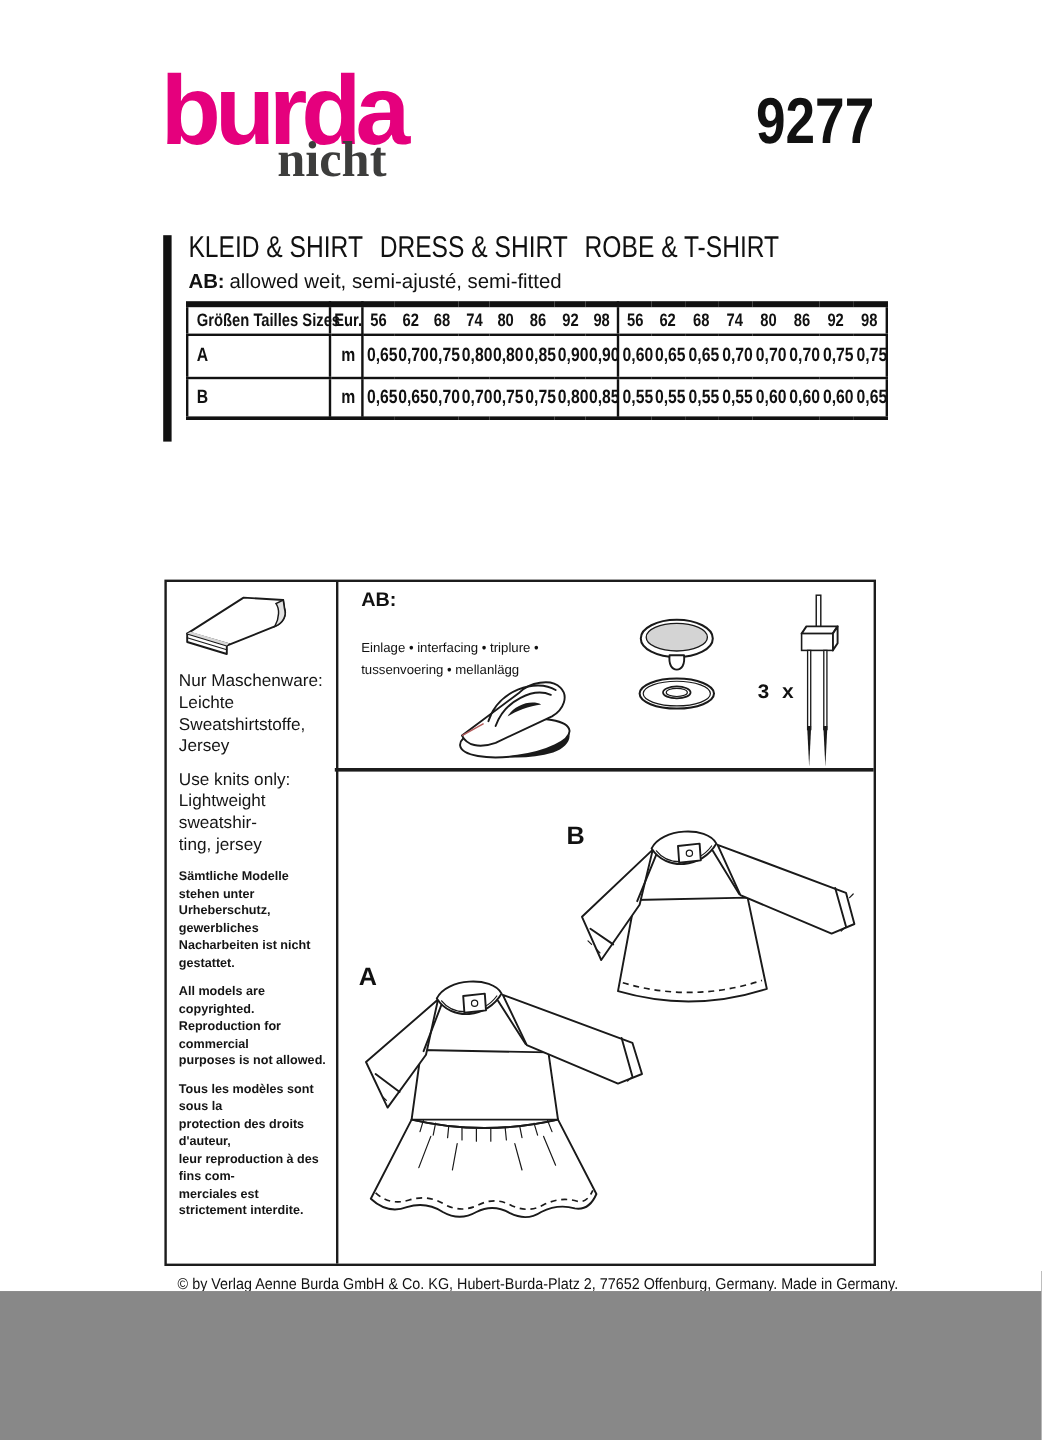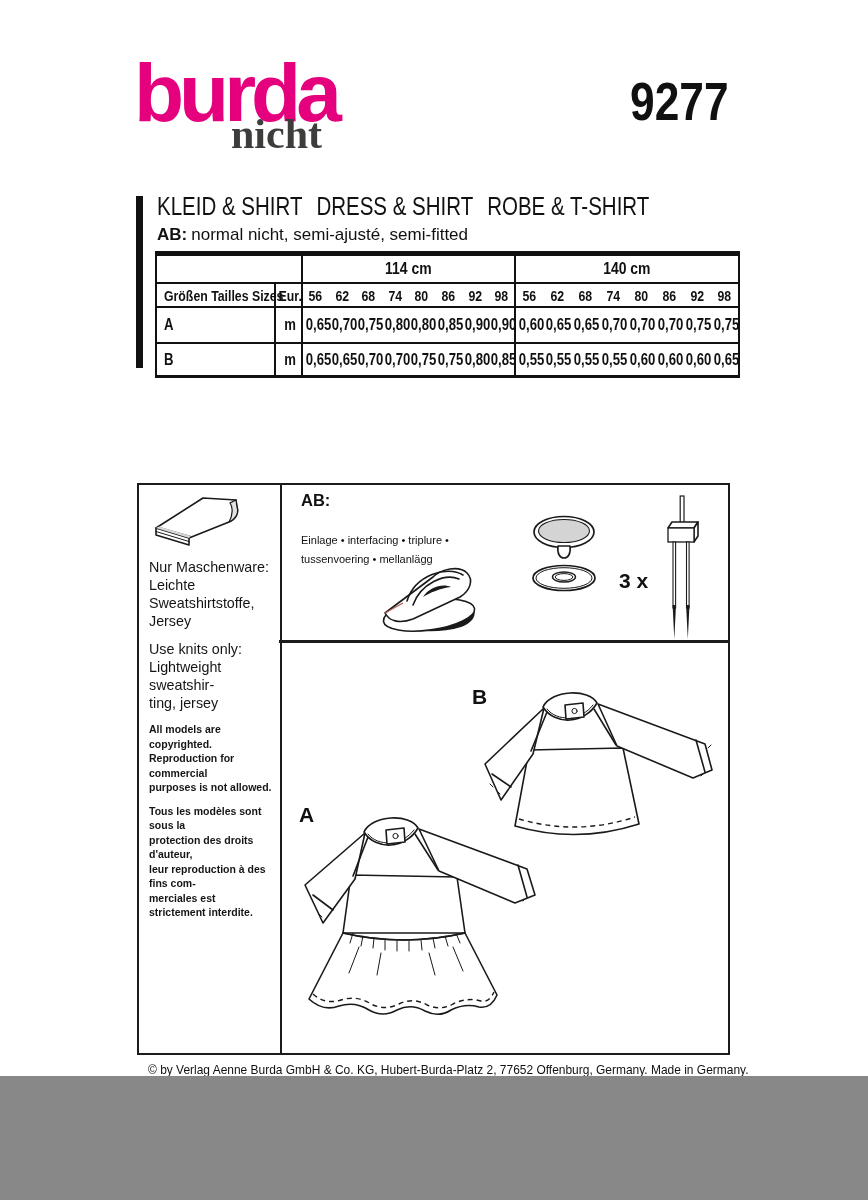--- a/index.html
+++ b/index.html
@@ -43,21 +43,21 @@
   
   #materials-box{left:137px;top:483px;width:593px;height:572px;border:2.5px solid #1c1c1c;box-sizing:border-box;}
   #box-sidebar{position:absolute;left:0;top:0;bottom:0;width:143px;border-right:2.5px solid #1c1c1c;
                box-sizing:border-box;padding:7px 5px 4px 10px;}
   .fabric-note{font-size:14.3px;line-height:18px;margin:0 0 10px 0;color:#151515;}
   .legal-note{font-size:10.5px;line-height:14.5px;font-weight:bold;margin:0 0 9px 0;color:#151515;}
   #fabric-icon-wrap{margin:0 0 8px 0;}
   #section-divider{position:absolute;left:140px;right:0;top:155px;height:2.5px;background:#1c1c1c;}
   #notions-label{position:absolute;left:162px;top:6px;font-size:16.5px;font-weight:bold;}
   #notions-lines{position:absolute;left:162px;top:46px;font-size:11px;line-height:19px;}
-  #snap-count{position:absolute;left:480px;top:84px;font-size:21px;font-weight:bold;}
+  #snap-count{position:absolute;left:492px;top:84px;font-size:17px;font-weight:bold;font-family:Liberation Mono, monospace;}
   #view-b-label{position:absolute;left:333px;top:200px;font-size:21px;font-weight:bold;}
   #view-a-label{position:absolute;left:160px;top:318px;font-size:21px;font-weight:bold;}
   #iron-wrap{position:absolute;left:238px;top:68px;}
   #snap-wrap{position:absolute;left:378px;top:22px;}
   #needle-wrap{position:absolute;left:522px;top:10px;}
   #view-b-wrap{position:absolute;left:338px;top:203px;}
   #view-a-wrap{position:absolute;left:150px;top:330px;}
 
   
   #copyright{left:148px;top:1062px;font-size:13px;transform:scaleX(.92);transform-origin:0 0;white-space:nowrap;}
@@ -74,36 +74,31 @@
 
   <div class="abs" id="logo-main" style="color:#e5007d;">burda</div>
   <div class="abs" id="logo-sub" style="color:#3d3d3c;">nicht</div>
   <div class="abs" id="pattern-number">9277</div>
 
   <div class="abs" id="title-bar"></div>
   <div class="abs" id="main-title">
     <span class="cndL"><span class="seg">KLEID &amp; SHIRT</span><span class="seg">DRESS &amp; SHIRT</span><span class="seg">ROBE &amp; T-SHIRT</span></span>
   </div>
   <div class="abs" id="fit-line">
-    <b>AB:</b><span>normal nicht, semi-ajusté, semi-fitted</span>
+    <b>AB:</b><span>allowed weit, semi-ajusté, semi-fitted</span>
   </div>
 
   <table class="abs" id="fabric-table">
     <colgroup>
       <col style="width:119px">
         <col style="width:27px">
       <col span="8" style="width:26.6px">
         <col span="8" style="width:28px">
     </colgroup>
     <tbody>
-        <tr class="r1">
-      <td colspan="2" class="bEurR"></td>
-      <td colspan="8"><span class="cndC">114 cm</span></td>
-      <td colspan="8" class="bGrp"><span class="cndC">140 cm</span></td>
-    </tr>
     <tr class="r2">
       <td class="lbl"><span class="cndL">Größen  Tailles  Sizes</span></td>
       <td class="bEurL bEurR"><span class="cndC">Eur.</span></td>
       <td><span class="cndC">56</span></td>
       <td><span class="cndC">62</span></td>
       <td><span class="cndC">68</span></td>
       <td><span class="cndC">74</span></td>
       <td><span class="cndC">80</span></td>
       <td><span class="cndC">86</span></td>
       <td><span class="cndC">92</span></td>
@@ -168,20 +163,21 @@
           <path class="wh" d="M7,36 L54,6 L87,8 L88,15 C90,21 87,27 80,30 L40,46 Z"></path>
           <path d="M87,8 L88,15 C90,21 87,27 80,30 C84,23 84,15 81,11 Z" fill="#e2e2e2" stroke="#1a1a1a" stroke-width="1.2"></path>
           <path class="wh" d="M7,36 L7,43 L40,53 L40,46 Z"></path>
           <path class="lnthin" d="M7,39.5 L40,49.5"></path>
           <path class="lnthin" d="M9,35 L42,44.5"></path>
           <path d="M7,36 L40,46 L42,44 L10,34.5 Z" fill="#d8d8d8" stroke="none"></path>
         </svg>
       </div>
       <p class="fabric-note">Nur Maschenware:<br>Leichte Sweatshirtstoffe,<br>Jersey</p>
       <p class="fabric-note">Use knits only:<br>Lightweight sweatshir-<br>ting, jersey</p>
+      <p class="legal-note">Sämtliche Modelle stehen unter<br>Urheberschutz, gewerbliches<br>Nacharbeiten ist nicht gestattet.</p>
       <p class="legal-note">All models are copyrighted.<br>Reproduction for commercial<br>purposes is not allowed.</p>
       <p class="legal-note">Tous les modèles sont sous la<br>protection des droits d'auteur,<br>leur reproduction à des fins com-<br>merciales est strictement interdite.</p>
     </div>
 
     <div id="section-divider"></div>
 
     <div id="notions-label">AB:</div>
     <div id="notions-lines">Einlage • interfacing • triplure •<br>tussenvoering • mellanlägg</div>
 
     <div id="iron-wrap">

